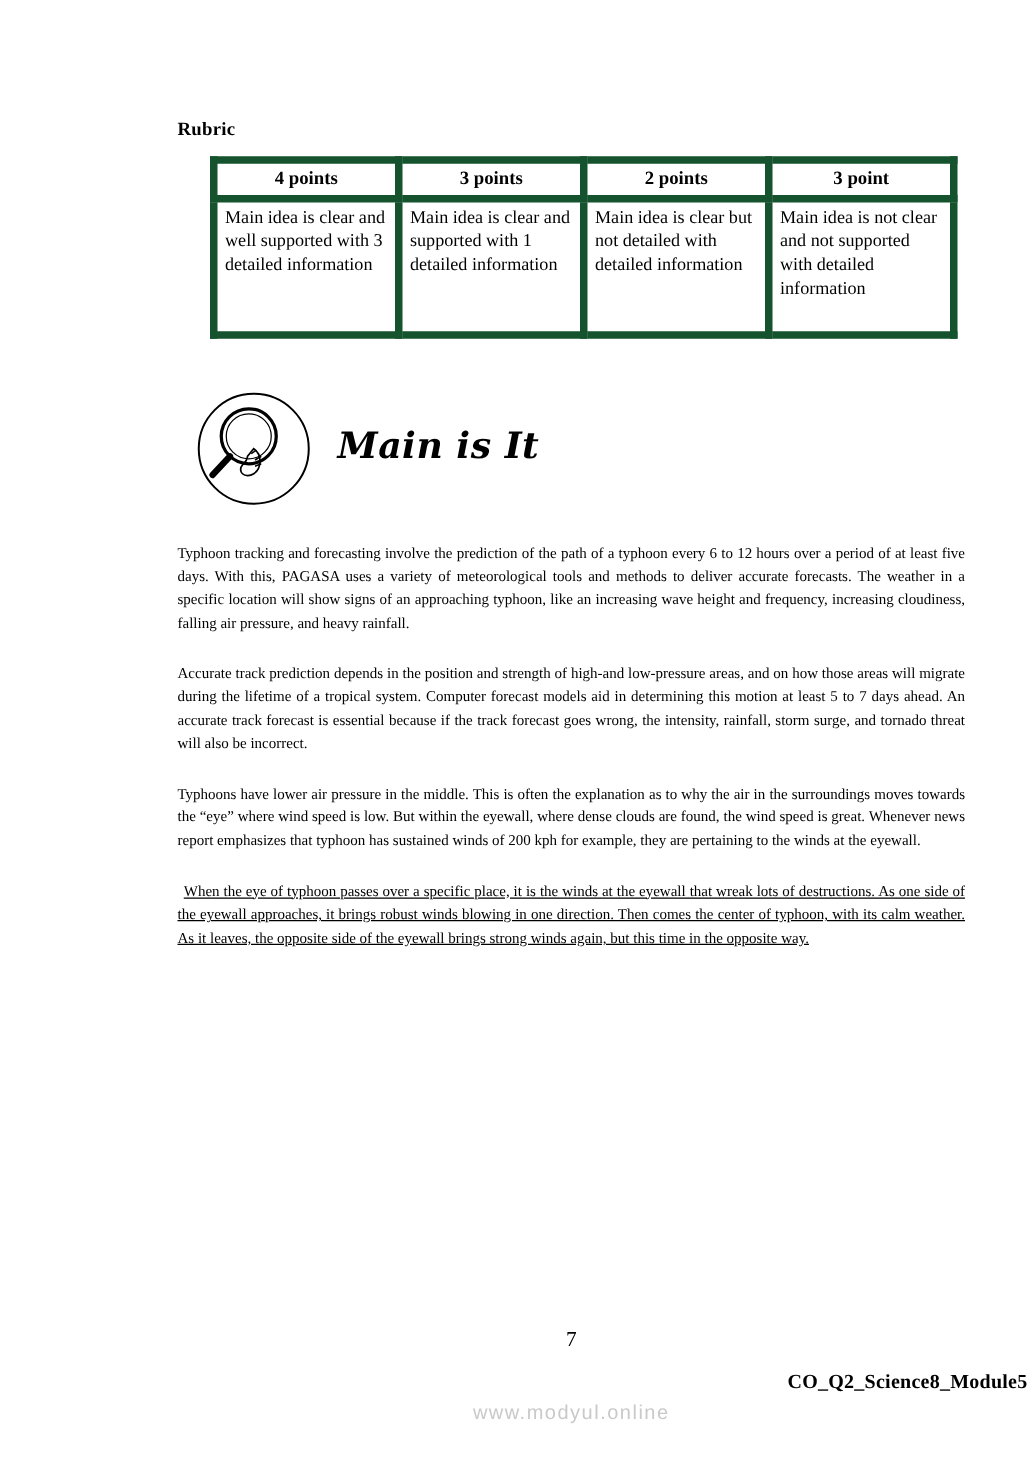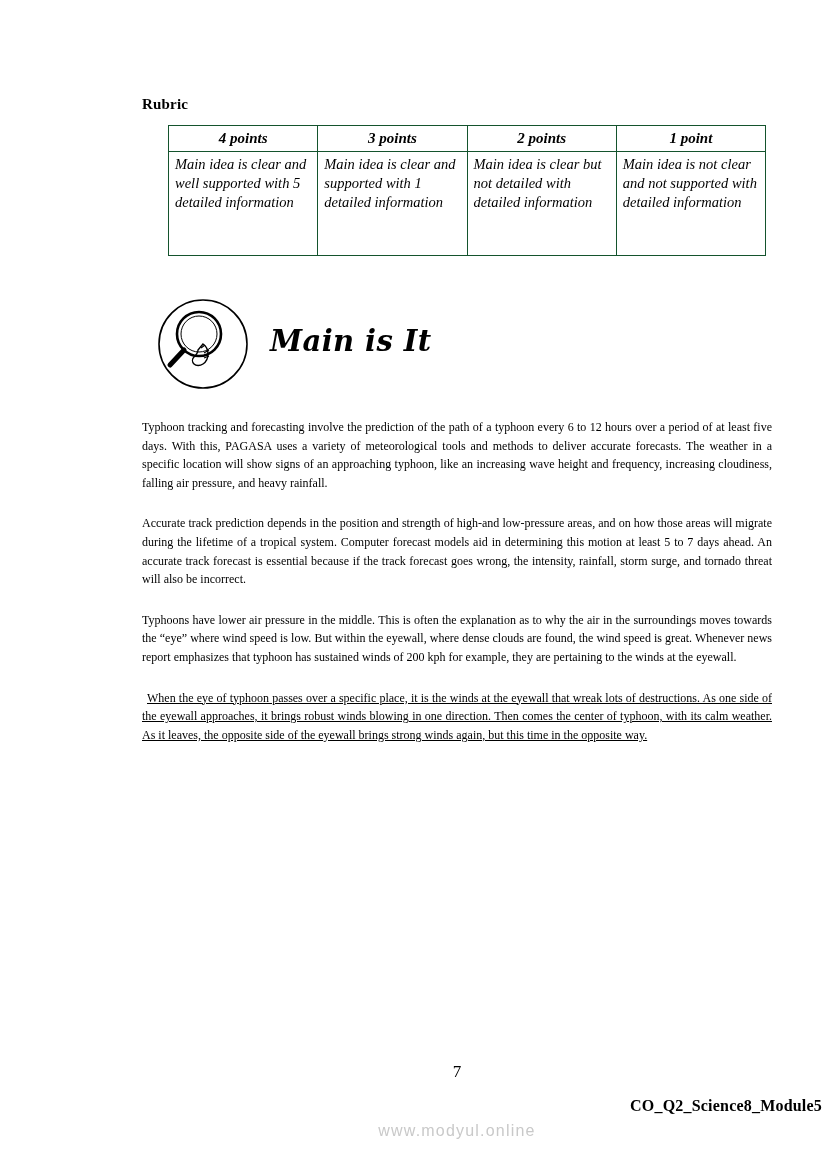--- a/index.html
+++ b/index.html
@@ -42,24 +42,23 @@
     margin-left: 26px;
     width: 598px;
   }
   table.rubric {
     border-collapse: collapse;
     width: 598px;
     table-layout: fixed;
   }
   table.rubric th,
   table.rubric td {
-    border: 1px solid #14532d;
+    border: 6px solid #14532d;
     vertical-align: top;
     padding: 3px 6px 4px 6px;
-    font-style: italic;
   }
   table.rubric th {
     text-align: center;
     font-weight: bold;
     font-size: 15px;
     padding-top: 4px;
     padding-bottom: 4px;
   }
   table.rubric td {
     font-size: 14.5px;
@@ -140,26 +139,26 @@
 
     <div class="rubric-heading">Rubric</div>
 
     <div class="rubric-table-wrap">
       <table class="rubric">
         <thead>
           <tr>
             <th>4 points</th>
             <th>3 points</th>
             <th>2 points</th>
-            <th>1 point</th>
+            <th>3 point</th>
           </tr>
         </thead>
         <tbody>
           <tr>
-            <td>Main idea is clear and well supported with 5 detailed information</td>
+            <td>Main idea is clear and well supported with 3 detailed information</td>
             <td>Main idea is clear and supported with 1 detailed information</td>
             <td>Main idea is clear but not detailed with detailed information</td>
             <td>Main idea is not clear and not supported with detailed information</td>
           </tr>
         </tbody>
       </table>
     </div>
 
     <div class="whatisit">
       <div class="magnifier">

